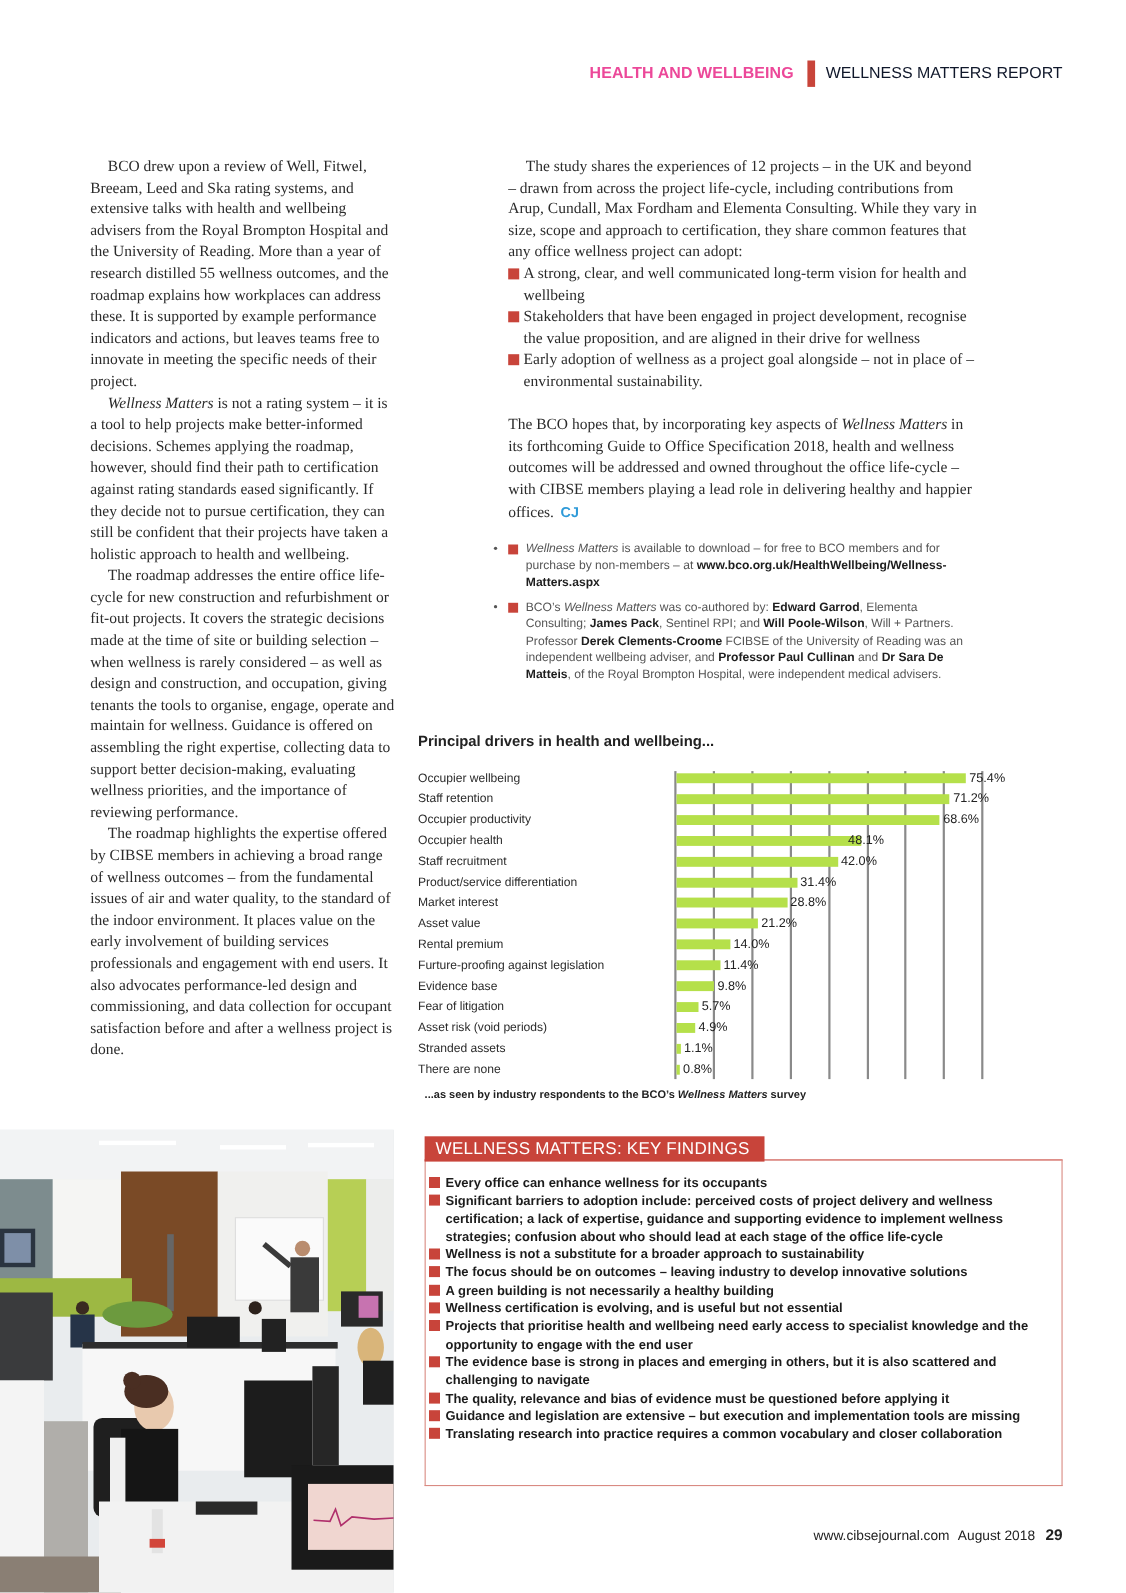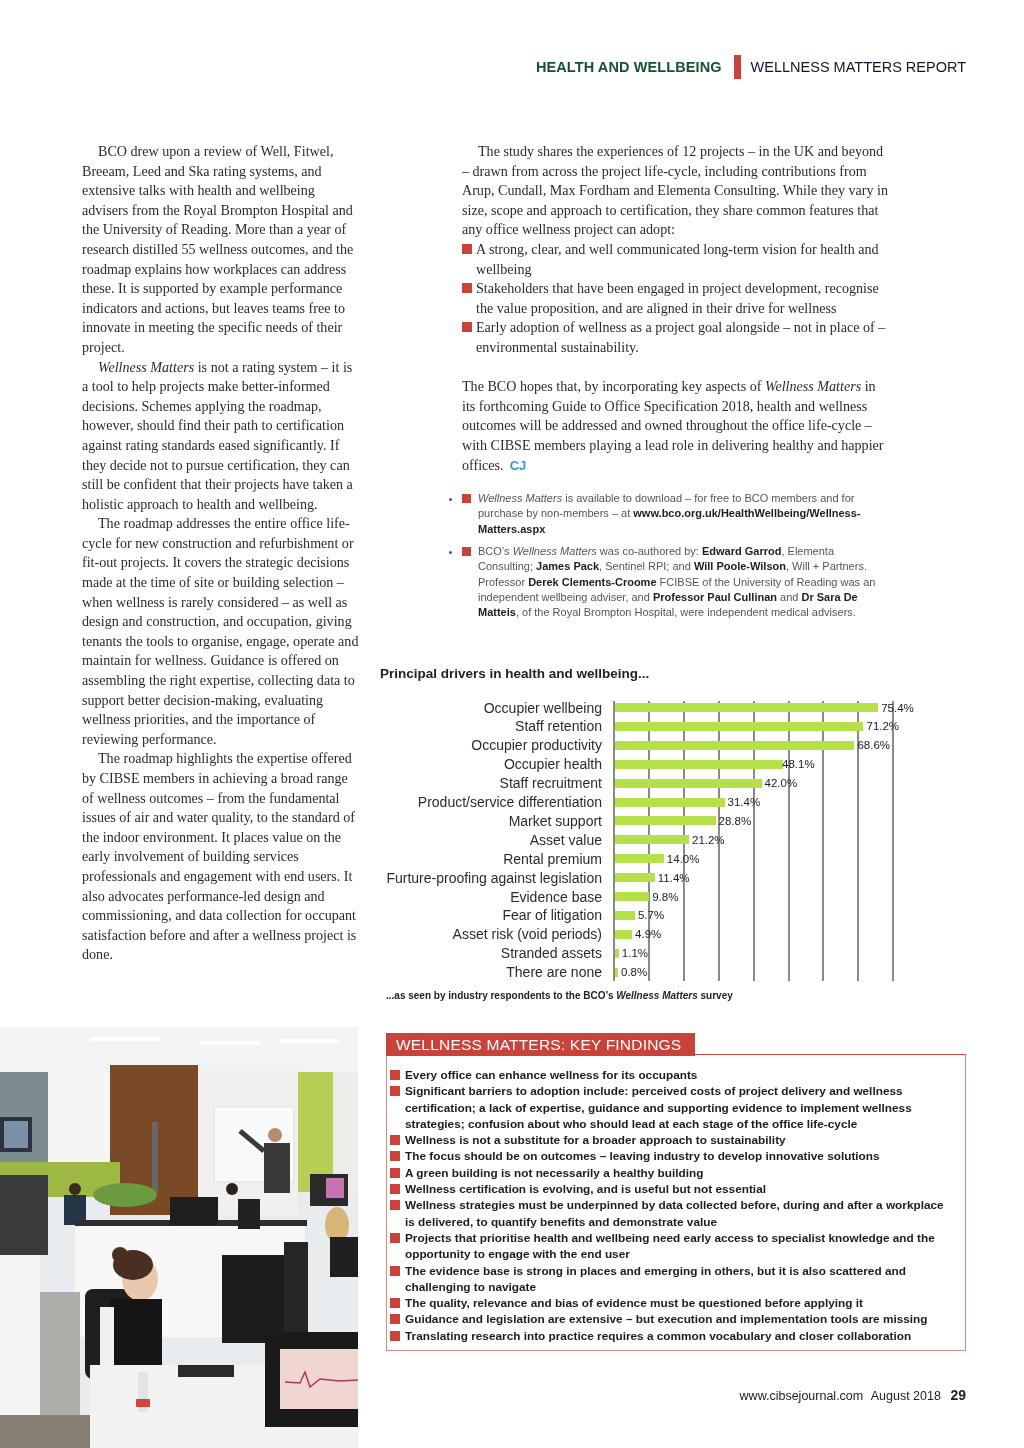--- a/index.html
+++ b/index.html
@@ -1,21 +1,21 @@
 <!DOCTYPE html>
 <html><head>
   <meta charset="utf-8">
   <style>
     * { margin: 0; padding: 0; box-sizing: border-box; }
     html, body { width: 1024px; height: 1448px; background: #ffffff; overflow: hidden; }
     body { position: relative; font-family: "DejaVu Serif", serif; color: #2a2a2a; }
 
     
     .running-head { position: absolute; top: 56px; right: 58px; display: flex; align-items: center; height: 22px; font-family: "Liberation Sans", sans-serif; font-size: 14.5px; }
-    .running-head .section { font-weight: bold; color: #14532d; letter-spacing: 0.1px; }
+    .running-head .section { font-weight: bold; color: #ec4899; letter-spacing: 0.1px; }
     .running-head .bar { width: 7px; height: 24px; background: #c8443a; margin: 0 10px 0 12px; }
     .running-head .report { color: #0f172a; }
 
     
     .col-left { position: absolute; left: 82px; top: 142px; width: 280px; font-family: "Liberation Serif", serif; font-size: 14.1px; line-height: 19.6px; color: #2b2b2b; }
     .col-left p { text-indent: 16px; }
     .col-right { position: absolute; left: 462px; top: 142px; width: 430px; font-family: "Liberation Serif", serif; font-size: 14.1px; line-height: 19.6px; color: #2b2b2b; }
     .col-right p.indent { text-indent: 16px; }
     em { font-style: italic; }
 
@@ -31,21 +31,21 @@
     .notes li::before { content: ""; position: absolute; left: 0; top: 3px; width: 9px; height: 9px; background: #c8443a; }
     .notes b { color: #1e1e1e; }
 
     
     .chart { position: absolute; left: 380px; top: 664px; width: 580px; height: 345px; font-family: "Liberation Sans", sans-serif; }
     .chart-title { position: absolute; left: 0; width: 560px; top: 2px; text-align: left; font-size: 13.5px; font-weight: bold; color: #222; }
     .plot { position: absolute; left: 233px; top: 37px; width: 300px; height: 280px; }
     .gridline { position: absolute; top: 0; bottom: 0; width: 2px; background: #8a8a8a; }
     .axis { position: absolute; left: 0; top: 0; bottom: 0; width: 2px; background: #8a8a8a; }
     .row { position: absolute; left: -233px; height: 19px; display: flex; align-items: center; }
-    .row .label { width: 222px; text-align: right; font-size: 14px; color: #2b2b2b; padding-right: 0; }
+    .row .label { width: 222px; font-size: 11px; color: #2b2b2b; padding-right: 0; }
     .row .bar { position: absolute; left: 235px; height: 9px; background: #b5e04a; }
     .row .value { position: absolute; font-size: 11.5px; color: #222; white-space: nowrap; }
     .chart-caption { position: absolute; left: 6px; top: 326px; font-size: 10px; font-weight: bold; color: #222; }
 
     
     .kf { position: absolute; left: 386px; top: 1033px; width: 580px; height: 320px; }
     .kf-tab { position: absolute; left: 0; top: 0; height: 23px; padding: 0 14px 0 10px; background: #c8443a; color: #fff; font-family: "Liberation Sans", sans-serif; font-size: 15.5px; line-height: 24px; letter-spacing: 0.2px; }
     .kf-box { position: absolute; left: 0; top: 21px; width: 580px; height: 297px; border: 1.5px solid #d98a82; border-top: 1.5px solid #c8443a; }
     .kf-list { position: absolute; left: 4px; top: 34px; width: 566px; list-style: none; font-family: "Liberation Sans", sans-serif; font-size: 11.8px; line-height: 16.3px; color: #1c1c1c; font-weight: bold; }
     .kf-list li { position: relative; padding-left: 15px; }
@@ -112,34 +112,34 @@
         <span class="value" style="left: 486.488px;">71.2%</span>
       </div>
       <div class="row" style="top: 34.8px;">
         <span class="label">Occupier productivity</span>
         <span class="bar" style="width: 239.414px; background: rgb(181, 224, 74);"></span>
         <span class="value" style="left: 477.414px;">68.6%</span>
       </div>
       <div class="row" style="top: 53.7px;">
         <span class="label">Occupier health</span>
         <span class="bar" style="width: 167.869px; background: rgb(181, 224, 74);"></span>
-        <span class="value" style="left: 402px; text-align: right;">48.1%</span>
+        <span class="value" style="left: 391px; text-align: right;">48.1%</span>
       </div>
       <div class="row" style="top: 72.6px;">
         <span class="label">Staff recruitment</span>
         <span class="bar" style="width: 146.58px; background: rgb(181, 224, 74);"></span>
         <span class="value" style="left: 384.58px;">42.0%</span>
       </div>
       <div class="row" style="top: 91.5px;">
         <span class="label">Product/service differentiation</span>
         <span class="bar" style="width: 109.586px; background: rgb(181, 224, 74);"></span>
         <span class="value" style="left: 347.586px;">31.4%</span>
       </div>
       <div class="row" style="top: 110.4px;">
-        <span class="label">Market support</span>
+        <span class="label">Market interest</span>
         <span class="bar" style="width: 100.512px; background: rgb(181, 224, 74);"></span>
         <span class="value" style="left: 338.512px;">28.8%</span>
       </div>
       <div class="row" style="top: 129.3px;">
         <span class="label">Asset value</span>
         <span class="bar" style="width: 73.988px; background: rgb(181, 224, 74);"></span>
         <span class="value" style="left: 311.988px;">21.2%</span>
       </div>
       <div class="row" style="top: 148.2px;">
         <span class="label">Rental premium</span>
@@ -255,21 +255,20 @@
 <div class="kf">
   <div class="kf-box"></div>
   <div class="kf-tab">WELLNESS MATTERS: KEY FINDINGS</div>
   <ul class="kf-list" id="kf-list">
       <li>Every office can enhance wellness for its occupants</li>
       <li>Significant barriers to adoption include: perceived costs of project delivery and wellness certification; a lack of expertise, guidance and supporting evidence to implement wellness strategies; confusion about who should lead at each stage of the office life-cycle</li>
       <li>Wellness is not a substitute for a broader approach to sustainability</li>
       <li>The focus should be on outcomes – leaving industry to develop innovative solutions</li>
       <li>A green building is not necessarily a healthy building</li>
       <li>Wellness certification is evolving, and is useful but not essential</li>
-      <li>Wellness strategies must be underpinned by data collected before, during and after a workplace is delivered, to quantify benefits and demonstrate value</li>
       <li>Projects that prioritise health and wellbeing need early access to specialist knowledge and the opportunity to engage with the end user</li>
       <li>The evidence base is strong in places and emerging in others, but it is also scattered and challenging to navigate</li>
       <li>The quality, relevance and bias of evidence must be questioned before applying it</li>
       <li>Guidance and legislation are extensive – but execution and implementation tools are missing</li>
       <li>Translating research into practice requires a common vocabulary and closer collaboration</li>
     </ul>
 </div>
 
 <div class="footer">
   <span>www.cibsejournal.com</span>

